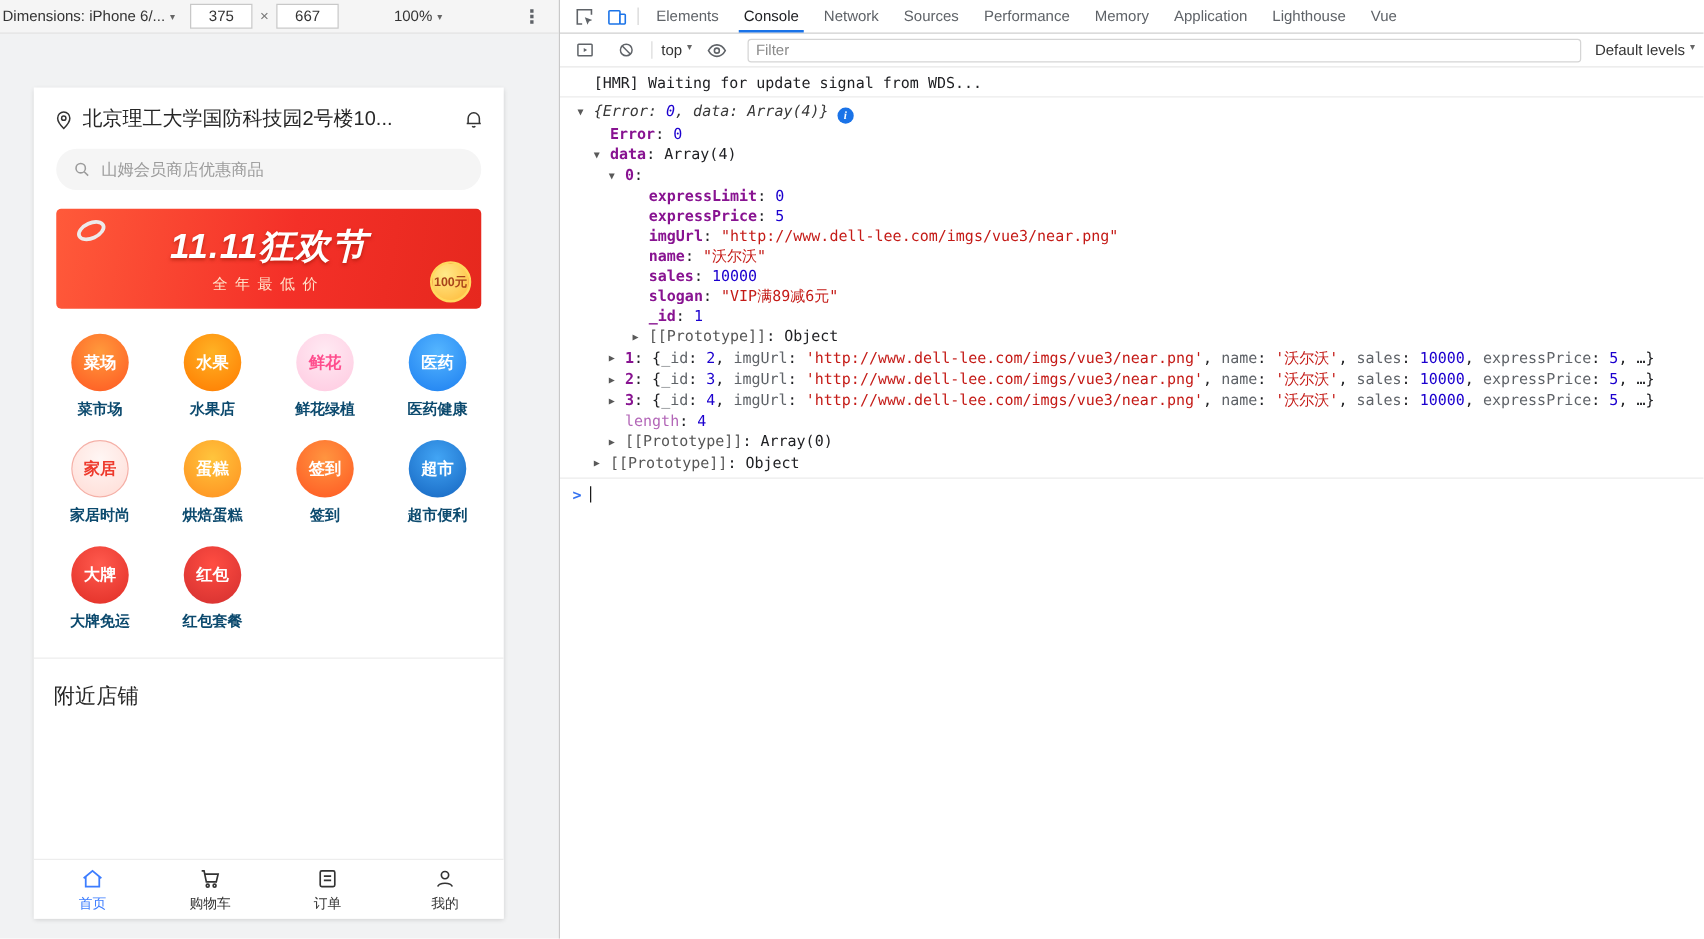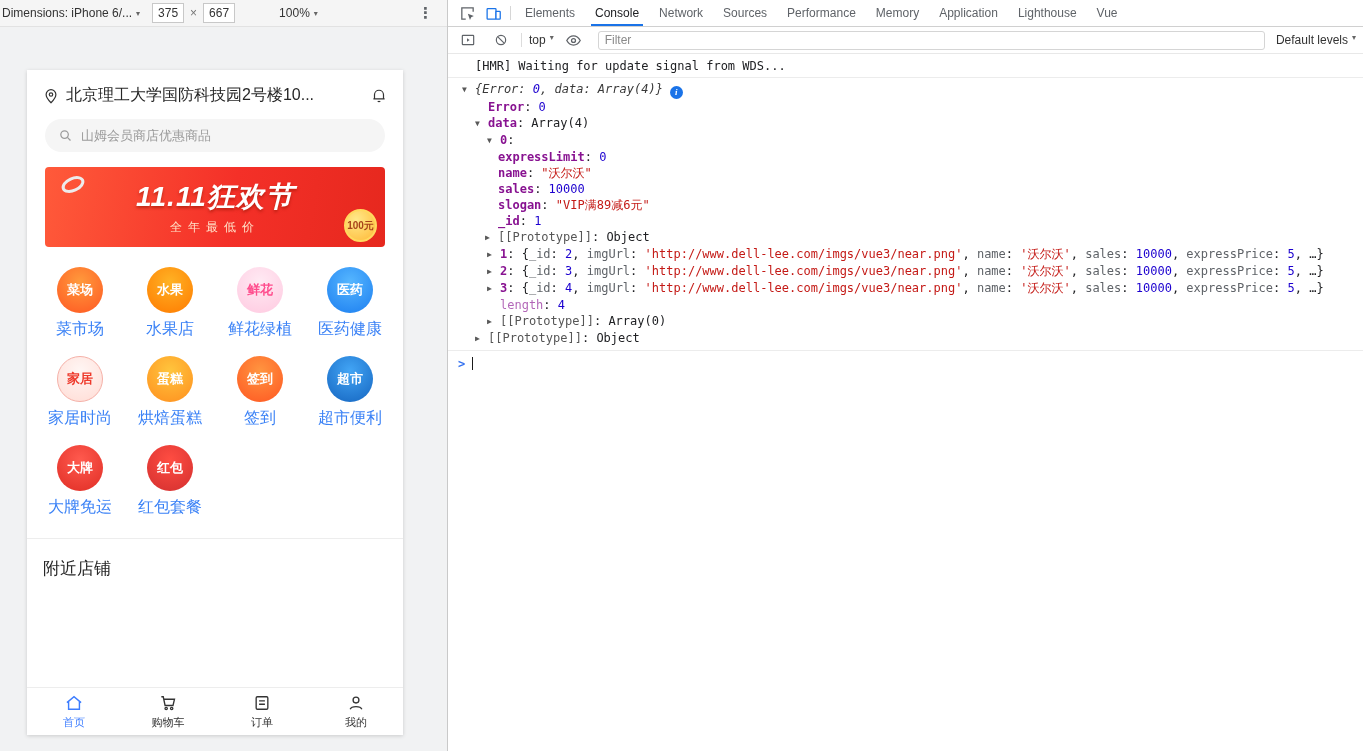--- a/index.html
+++ b/index.html
@@ -5,21 +5,21 @@
   * { margin:0; padding:0; box-sizing:border-box; }
   html,body { width:1363px; height:751px; overflow:hidden; }
   body { font-family:"Liberation Sans","DejaVu Sans",sans-serif; background:#fff; position:relative; }
 
   
   .left-pane { position:absolute; left:0; top:0; width:447px; height:751px; background:#f1f2f3; }
   .emu-toolbar { height:27px; display:flex; align-items:center; padding:0 14px 0 2px; background:#f5f5f5;
                  border-bottom:1px solid #e2e2e2; font-size:12px; color:#333; }
   .dim-select { display:flex; align-items:center; gap:4px; cursor:default; }
   .caret { font-size:8px; color:#666; }
-  .size-input { width:32px; height:20px; background:#fff; border:1px solid #c8c8c8; text-align:center;
+  .size-input { width:50px; height:20px; background:#fff; border:1px solid #c8c8c8; text-align:center;
                 font-size:12px; color:#333; font-family:"Liberation Sans",sans-serif; margin-left:12px; }
   .size-input:last-of-type { margin-left:0; }
   .times { color:#777; margin:0 6px; }
   .zoom-select { display:flex; align-items:center; gap:4px; margin-left:44px;justify-content:center; }
   .kebab { margin-left:auto; color:#5f6368; font-size:15px; font-weight:bold; }
 
   
   .device { position:absolute; left:27px; top:70px; width:376px; height:665px; background:#fff;
             box-shadow:0 1px 4px rgba(0,0,0,0.16); overflow:hidden; }
   .dev-header { display:flex; align-items:center; gap:6px; padding:15px 15px 0; }
@@ -37,21 +37,21 @@
   .banner-ring { position:absolute; left:16px; top:10px; width:24px; height:15px;
                  border:3px solid rgba(235,252,255,0.9); border-radius:50%; transform:rotate(-24deg); }
   .banner-badge { position:absolute; right:8px; bottom:5px; width:33px; height:33px; border-radius:50%;
                   background:radial-gradient(circle at 35% 30%,#ffe989,#ffb937); border:2px solid #ffd95e;
                   color:#a8431a; font-size:10px; font-weight:bold;
                   display:flex; align-items:center; justify-content:center; }
   .cat-grid { display:grid; grid-template-columns:repeat(4,1fr); row-gap:16px; margin:20px 8px 0; }
   .cat-item { display:flex; flex-direction:column; align-items:center; gap:6px; }
   .cat-circle { width:46px; height:46px; border-radius:50%; display:flex; align-items:center;
                 justify-content:center; font-size:13px; font-weight:bold; }
-  .cat-label { font-size:16px; color:#3b82f6; }
+  .cat-label { font-size:12px; color:#0c4a6e;font-weight:bold; }
   .section-divider { margin-top:20px; border-top:1px solid #ededed; }
   .nearby-title { padding:18px 16px; font-size:17px; font-weight:500; color:#262626; }
   .tabbar { position:absolute; left:0; bottom:0; width:100%; height:48px; background:#fff;
             border-top:1px solid #ededed; display:flex; }
   .tab-item { flex:1; display:flex; flex-direction:column; align-items:center; justify-content:center;
               gap:2px; font-size:11px; color:#333; }
   .tab-item.active { color:#3d7dff; }
   .tab-item svg { display:block; }
 
   
@@ -70,21 +70,21 @@
   .dd { display:flex; align-items:flex-start; gap:4px; white-space:nowrap; }
   .filter-input { flex:1; height:19px; border:1px solid #d5d5d5; border-radius:3px; font-size:12px;
                   padding:0 6px; color:#333; font-family:"Liberation Sans",sans-serif; margin:0 4px; }
   .filter-input::placeholder { color:#8a8a8a; }
 
   .console { position:absolute; top:55px; left:0; right:0; bottom:0; overflow:hidden;
              font-family:"DejaVu Sans Mono","Liberation Mono",monospace; font-size:12px; color:#202124;
              padding-top:3px; }
   .c-line { line-height:16px; white-space:nowrap; }
   .c-line.sep { border-bottom:1px solid #ececec; padding-bottom:3px; margin-bottom:3px; }
-  .i0 { padding-left:27px; } .i1 { padding-left:40px; } .i2 { padding-left:52px; } .i3 { padding-left:50px; }
+  .i0 { padding-left:27px; } .i1 { padding-left:40px; } .i2 { padding-left:52px; } .i3 { padding-left:71px; }
   .arrow { display:inline-block; width:13px; margin-left:-13px; font-size:8px; color:#595959; vertical-align:1px; }
   .tk-p { color:#202124; }
   .tk-pi { color:#383838; font-style:italic; }
   .tk-ni { color:#1c00cf; font-style:italic; }
   .tk-k { color:#881391; font-weight:600; }
   .tk-kd { color:#5f6368; }
   .tk-kl { color:rgba(136,19,145,0.65); }
   .tk-n { color:#1c00cf; }
   .tk-s { color:#c41a16; }
   .tk-proto { color:#565656; }
@@ -295,20 +295,22 @@
   </div>
 
   <div class="console">
     <div id="console-lines">
         <div class="c-line i0 sep"><span class="tk-p">[HMR] Waiting for update signal from WDS...</span></div>
         <div class="c-line i0"><span class="arrow">▼</span><span class="tk-pi">{Error: </span><span class="tk-ni">0</span><span class="tk-pi">, data: </span><span class="tk-pi">Array(4)</span><span class="tk-pi">}</span><span class="info-badge">i</span></div>
         <div class="c-line i1"><span class="tk-k">Error</span><span class="tk-p">: </span><span class="tk-n">0</span></div>
         <div class="c-line i1"><span class="arrow">▼</span><span class="tk-k">data</span><span class="tk-p">: </span><span class="tk-p">Array(4)</span></div>
         <div class="c-line i2"><span class="arrow">▼</span><span class="tk-k">0</span><span class="tk-p">:</span></div>
         <div class="c-line i3"><span class="tk-k">expressLimit</span><span class="tk-p">: </span><span class="tk-n">0</span></div>
+        <div class="c-line i3"><span class="tk-k">expressPrice</span><span class="tk-p">: </span><span class="tk-n">5</span></div>
+        <div class="c-line i3"><span class="tk-k">imgUrl</span><span class="tk-p">: </span><span class="tk-s">"http://www.dell-lee.com/imgs/vue3/near.png"</span></div>
         <div class="c-line i3"><span class="tk-k">name</span><span class="tk-p">: </span><span class="tk-s">"沃尔沃"</span></div>
         <div class="c-line i3"><span class="tk-k">sales</span><span class="tk-p">: </span><span class="tk-n">10000</span></div>
         <div class="c-line i3"><span class="tk-k">slogan</span><span class="tk-p">: </span><span class="tk-s">"VIP满89减6元"</span></div>
         <div class="c-line i3"><span class="tk-k">_id</span><span class="tk-p">: </span><span class="tk-n">1</span></div>
         <div class="c-line i3"><span class="arrow">▶</span><span class="tk-proto">[[Prototype]]</span><span class="tk-p">: </span><span class="tk-p">Object</span></div>
         <div class="c-line i2"><span class="arrow">▶</span><span class="tk-k">1</span><span class="tk-p">: {</span><span class="tk-kd">_id</span><span class="tk-p">: </span><span class="tk-n">2</span><span class="tk-p">, </span><span class="tk-kd">imgUrl</span><span class="tk-p">: </span><span class="tk-s">'http://www.dell-lee.com/imgs/vue3/near.png'</span><span class="tk-p">, </span><span class="tk-kd">name</span><span class="tk-p">: </span><span class="tk-s">'沃尔沃'</span><span class="tk-p">, </span><span class="tk-kd">sales</span><span class="tk-p">: </span><span class="tk-n">10000</span><span class="tk-p">, </span><span class="tk-kd">expressPrice</span><span class="tk-p">: </span><span class="tk-n">5</span><span class="tk-p">, …}</span></div>
         <div class="c-line i2"><span class="arrow">▶</span><span class="tk-k">2</span><span class="tk-p">: {</span><span class="tk-kd">_id</span><span class="tk-p">: </span><span class="tk-n">3</span><span class="tk-p">, </span><span class="tk-kd">imgUrl</span><span class="tk-p">: </span><span class="tk-s">'http://www.dell-lee.com/imgs/vue3/near.png'</span><span class="tk-p">, </span><span class="tk-kd">name</span><span class="tk-p">: </span><span class="tk-s">'沃尔沃'</span><span class="tk-p">, </span><span class="tk-kd">sales</span><span class="tk-p">: </span><span class="tk-n">10000</span><span class="tk-p">, </span><span class="tk-kd">expressPrice</span><span class="tk-p">: </span><span class="tk-n">5</span><span class="tk-p">, …}</span></div>
         <div class="c-line i2"><span class="arrow">▶</span><span class="tk-k">3</span><span class="tk-p">: {</span><span class="tk-kd">_id</span><span class="tk-p">: </span><span class="tk-n">4</span><span class="tk-p">, </span><span class="tk-kd">imgUrl</span><span class="tk-p">: </span><span class="tk-s">'http://www.dell-lee.com/imgs/vue3/near.png'</span><span class="tk-p">, </span><span class="tk-kd">name</span><span class="tk-p">: </span><span class="tk-s">'沃尔沃'</span><span class="tk-p">, </span><span class="tk-kd">sales</span><span class="tk-p">: </span><span class="tk-n">10000</span><span class="tk-p">, </span><span class="tk-kd">expressPrice</span><span class="tk-p">: </span><span class="tk-n">5</span><span class="tk-p">, …}</span></div>
         <div class="c-line i2"><span class="tk-kl">length</span><span class="tk-p">: </span><span class="tk-n">4</span></div>
         <div class="c-line i2"><span class="arrow">▶</span><span class="tk-proto">[[Prototype]]</span><span class="tk-p">: </span><span class="tk-p">Array(0)</span></div>

